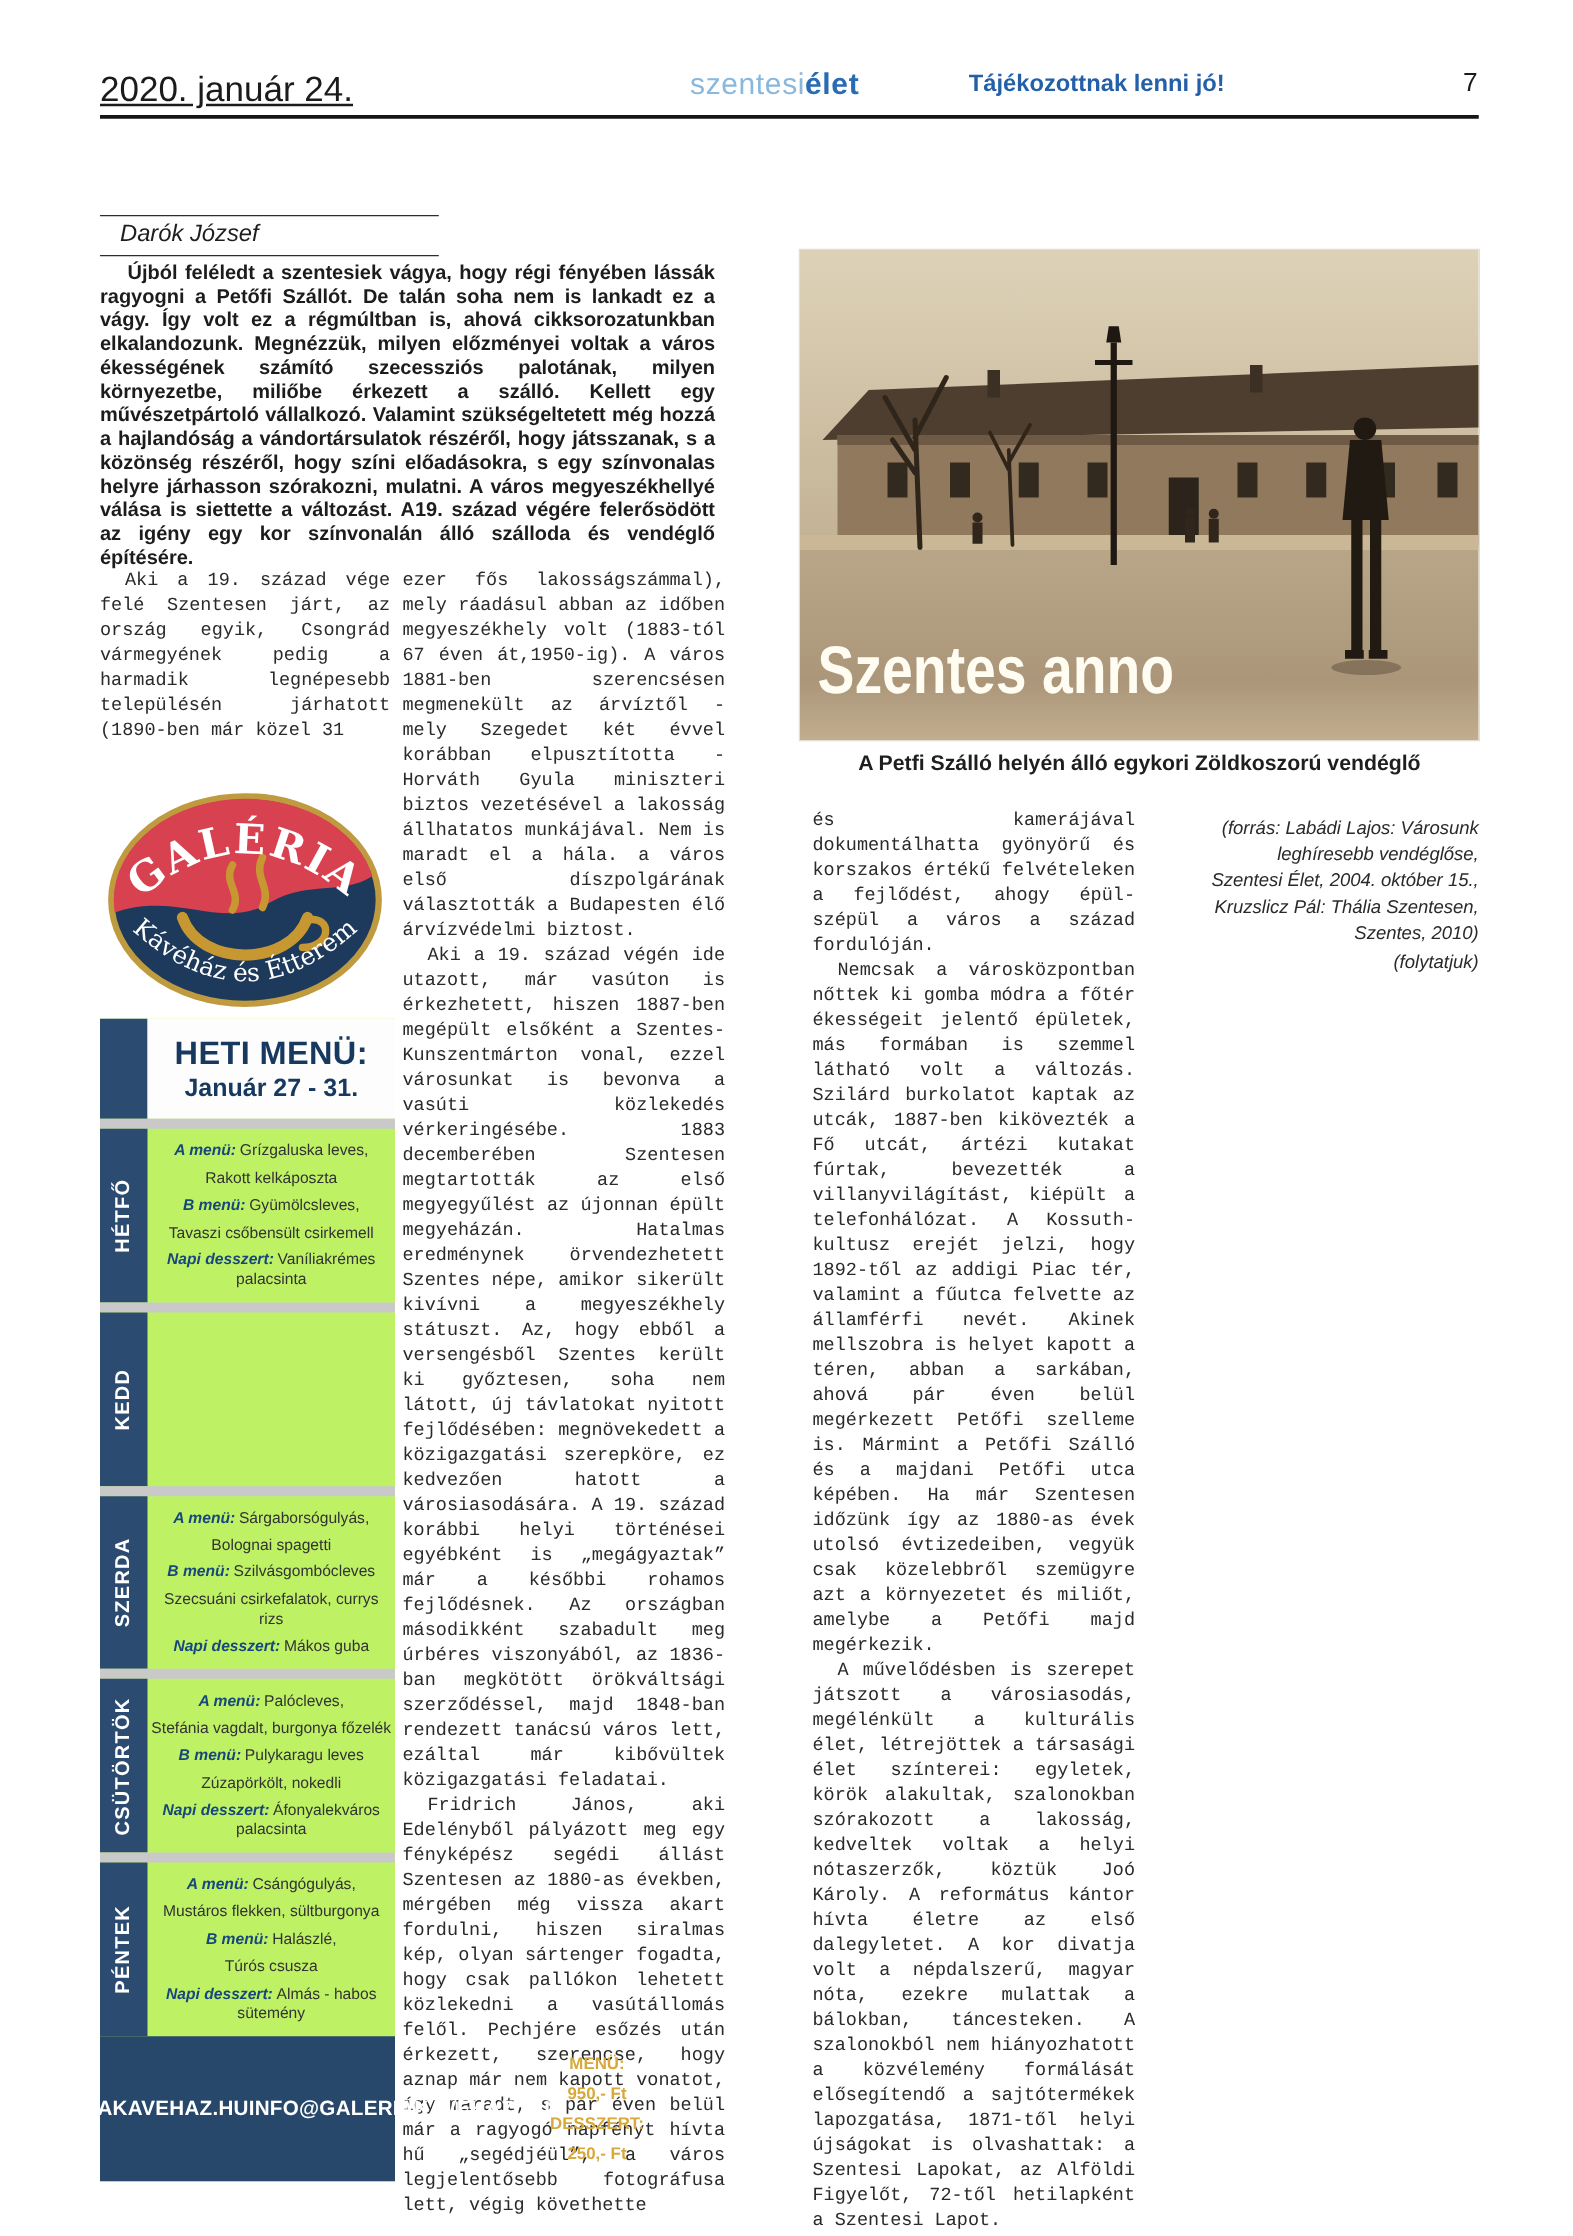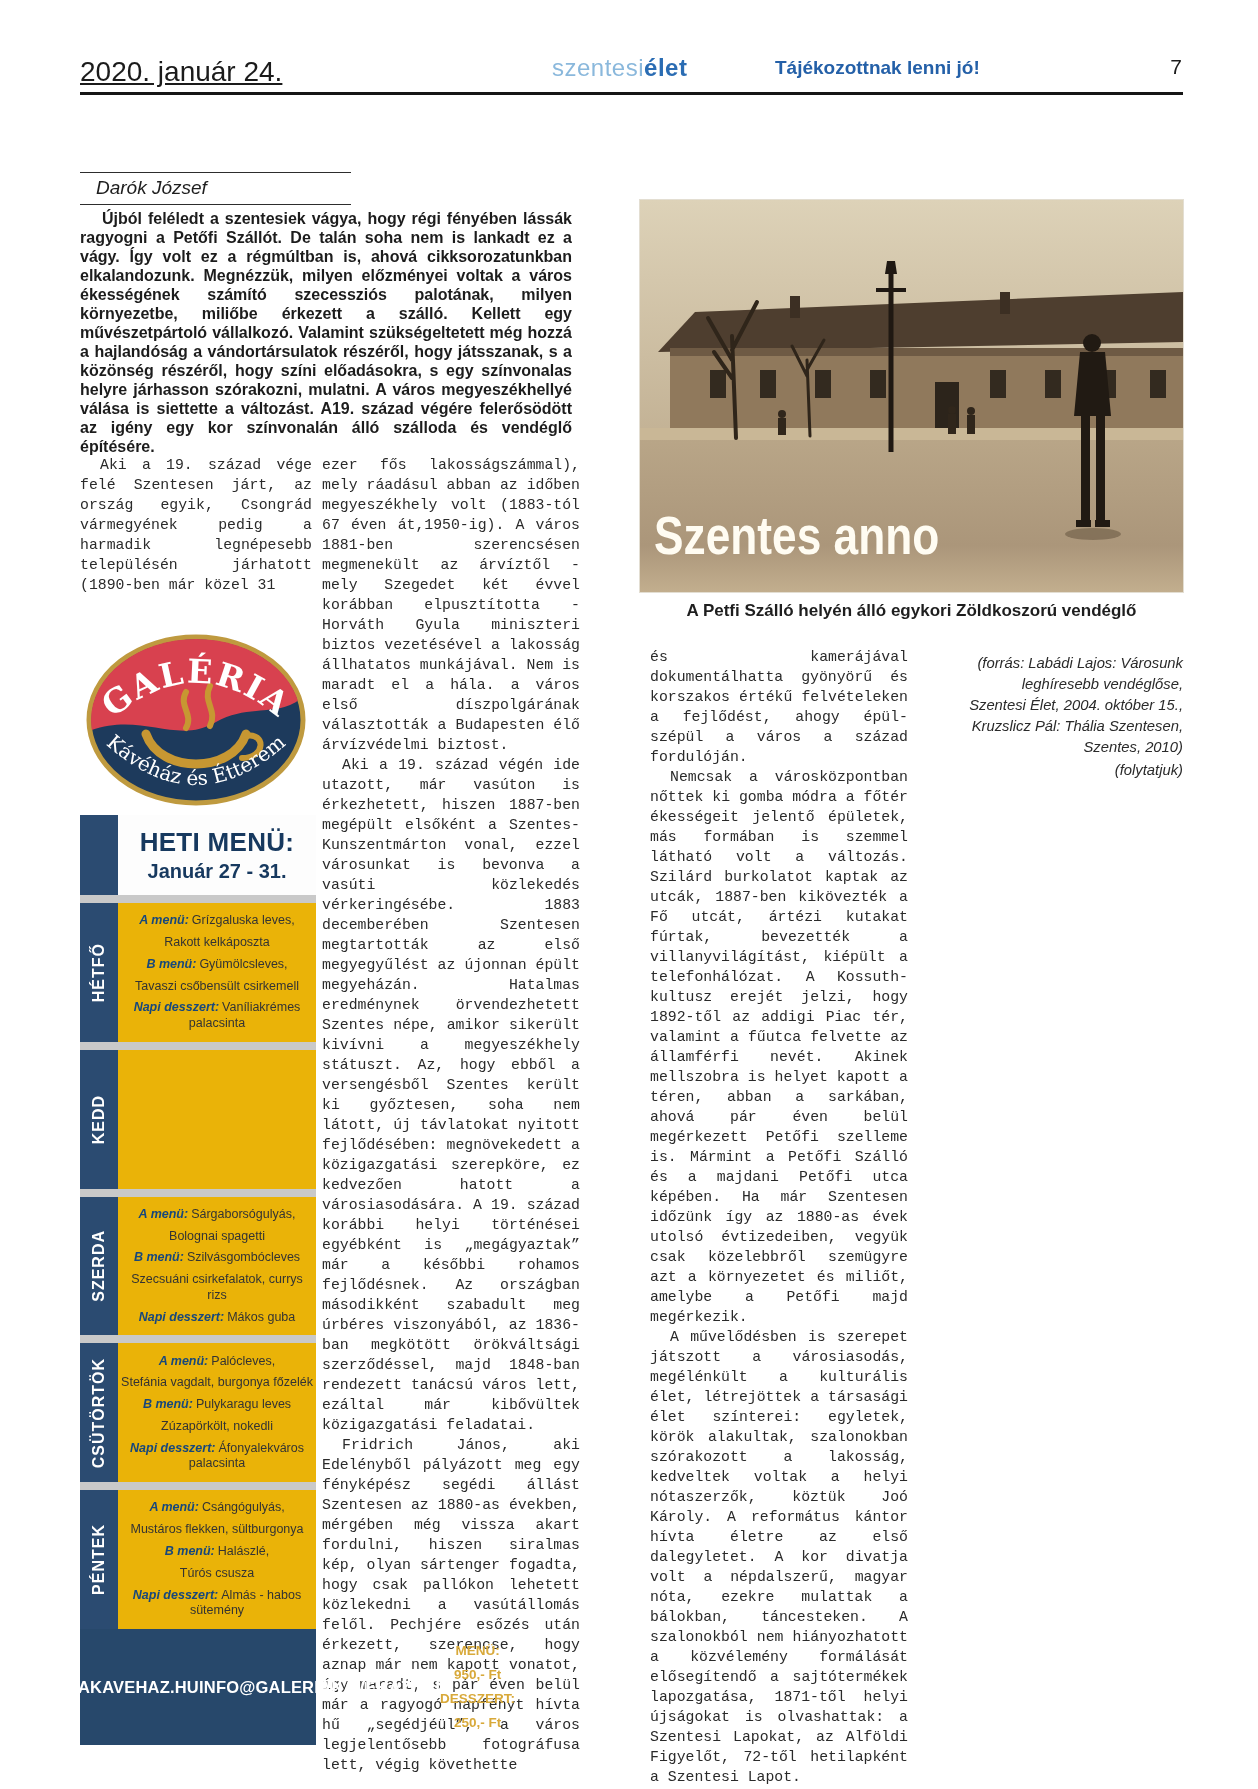--- a/index.html
+++ b/index.html
@@ -44,21 +44,21 @@
   .photo{position:absolute;left:640px;top:200px;width:543px;height:392px;outline:1px solid #e3ded2;}
   .photo svg{display:block;}
   .caption{position:absolute;left:640px;top:601px;width:543px;text-align:center;
            font-weight:700;font-size:17px;color:#1e1e1e;}
 
   
   .glogo{position:absolute;left:86px;top:634px;width:220px;height:172px;}
 
   
   .sidebar{position:absolute;left:80px;top:815px;width:236px;height:930px;
-           display:flex;flex-direction:column;background:#eab308;}
+           display:flex;flex-direction:column;background:#bef264;}
   .menu-head{height:80px;display:flex;}
   .menu-head .tabspace{width:38px;background:#2b4b71;}
   .menu-head .ht{flex:1;display:flex;flex-direction:column;align-items:center;justify-content:center;
                  color:#17395f;background:#fdfdfd;}
   .menu-title{font-size:26px;font-weight:700;letter-spacing:.3px;}
   .menu-dates{font-size:20px;font-weight:700;margin-top:2px;}
   .sep{height:8px;background:#c9c9c9;}
   .day-row{flex:1;display:flex;min-height:0;}
   .day-tab{width:38px;background:#2b4b71;display:flex;align-items:center;justify-content:center;}
   .day-name{writing-mode:vertical-rl;transform:rotate(180deg);color:#ffffff;

